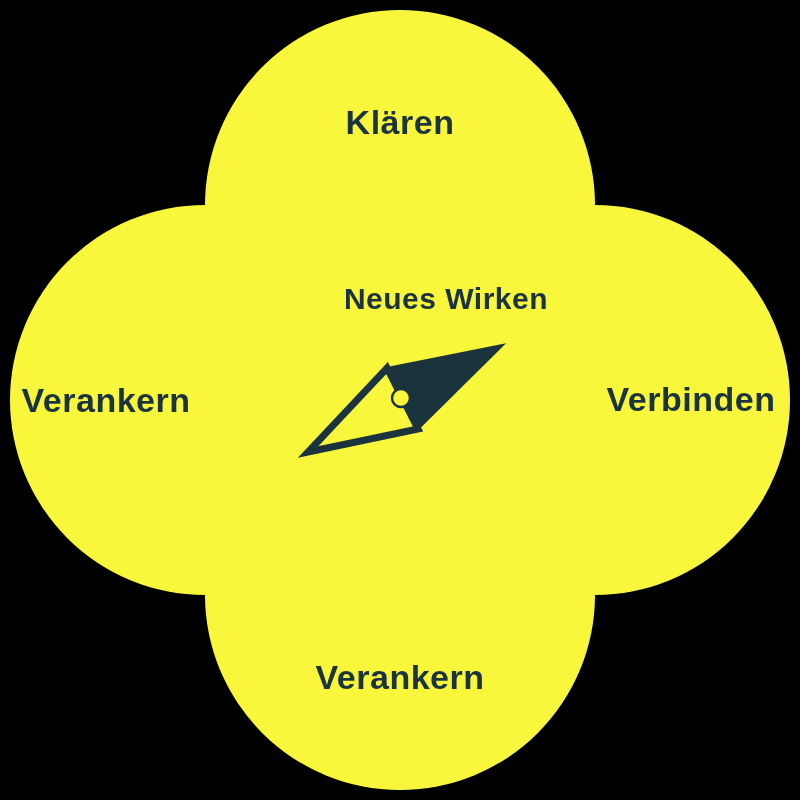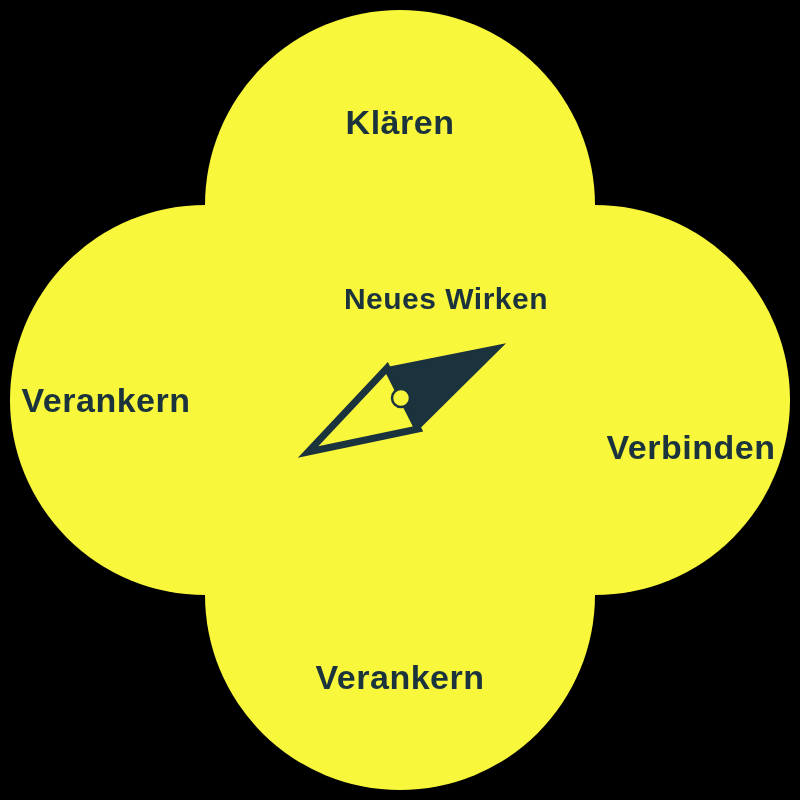--- a/index.html
+++ b/index.html
@@ -37,21 +37,21 @@
     transform: translate(-50%, -50%);
     color: var(--dark);
     font-weight: bold;
     font-size: 34px;
     letter-spacing: 0.5px;
     white-space: nowrap;
     line-height: 1;
   }
   .label-top    { left: 400px; top: 122px; }
   .label-left   { left: 106px; top: 400px; }
-  .label-right  { left: 691px; top: 399px; margin-top: 48px; }
+  .label-right  { left: 691px; top: 399px; }
   .label-bottom { left: 400px; top: 677px; }
   .label-center { left: 398px; top: 299px; font-size: 30px; margin-left: 48px; }
 
   .needle {
     position: absolute;
     left: 295px;
     top: 330px;
     width: 215px;
     height: 130px;
   }

